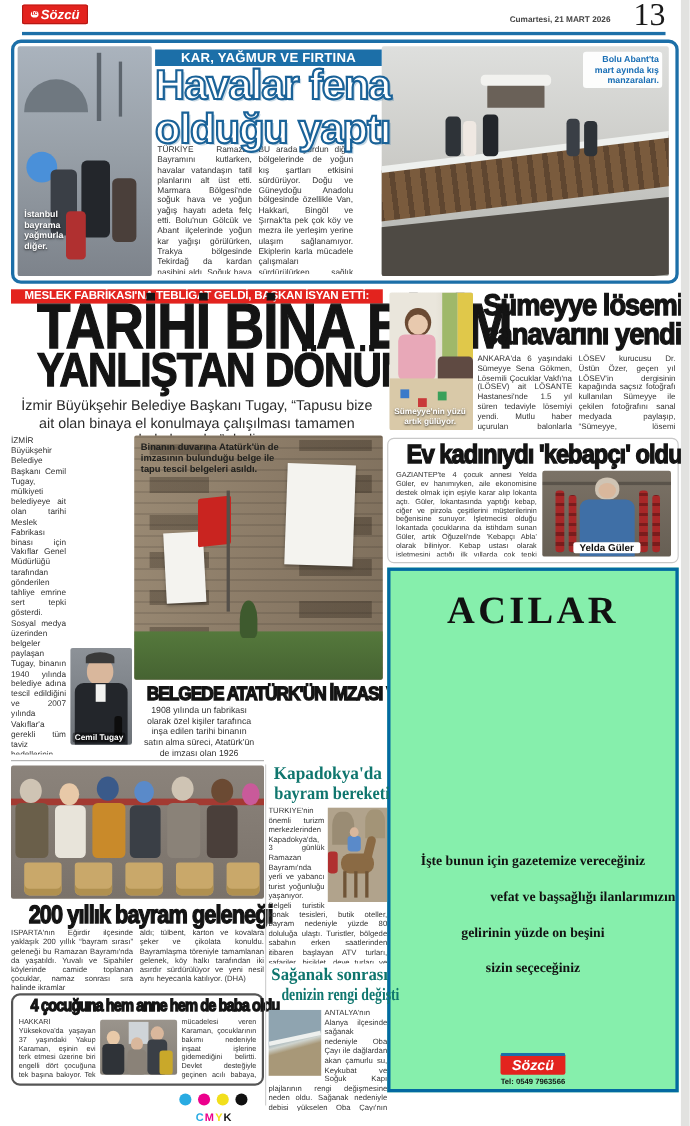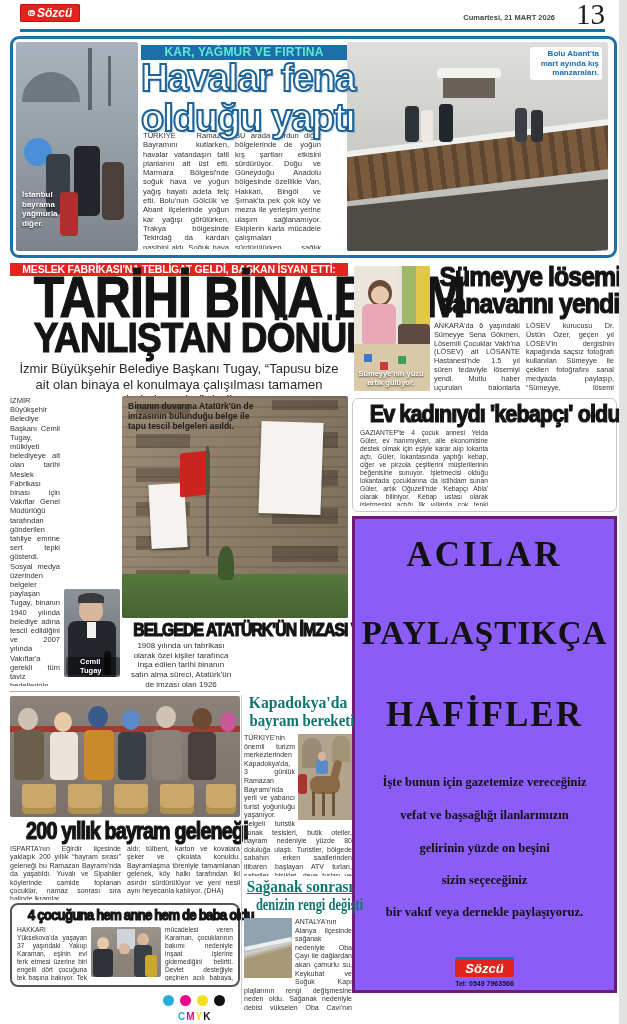--- a/index.html
+++ b/index.html
@@ -15,30 +15,30 @@
   .ph i{position:absolute;display:block;}
   .cap-overlay{position:absolute;color:#fff;font-weight:bold;
                text-shadow:0 1px 2px rgba(0,0,0,.8);}
   
   .logo-box{background:#e3231e;color:#fff;font-weight:bold;font-style:italic;
             display:flex;align-items:center;justify-content:center;border-radius:2px;
             box-shadow:0 0 0 1px #b51813 inset;}
   .rule-blue{background:#1c6fa8;}
   
   .weather-box{border:3px solid #1c6fa8;border-radius:9px;background:#fff;}
-  .kicker-blue{background:#1c6fa8;color:#5eead4;font-weight:bold;text-align:center;}
+  .kicker-blue{background:#1c6fa8;color:#ffffff;font-weight:bold;text-align:center;}
   .weather-hl{font-weight:bold;color:#fff;-webkit-text-stroke:2px #1a6298;
               letter-spacing:-1px;text-shadow:2px 2px 0 rgba(26,98,152,.25);z-index:6;}
   .kicker-red{background:#e3231e;color:#fff;font-weight:bold;text-align:center;}
   .white-cap{background:rgba(255,255,255,.93);color:#1a6fb5;font-weight:bold;
              border-radius:3px;padding:2px 3px;}
   .dot{display:inline-block;width:11px;height:11px;border-radius:50%;margin-right:6px;}
   .cmyk-word span{font-weight:bold;font-size:10px;letter-spacing:1px;}
   .cmyk-c{color:#29abe2;} .cmyk-m{color:#ec008c;} .cmyk-y{color:#f2df1c;} .cmyk-k{color:#111;}
-  .adbox{border:3px solid #701a75;background:#8b5cf6;font-family:"Liberation Serif",serif;
+  .adbox{border:3px solid #0369a1;background:#86efac;font-family:"Liberation Serif",serif;
          text-align:center;color:#111;}
   .mini-logo{display:inline-block;background:#e3231e;color:#fff;font-weight:bold;
              font-style:italic;font-family:"Liberation Sans",sans-serif;
              padding:1px 10px;border-top:3px solid #1c6fa8;border-radius:2px;}
   .v-rule{background:#ccc;width:1px;}
   .tugay-float{float:right;width:56px;height:88px;margin:193px 0 0 4px;position:relative;
                overflow:hidden;border-radius:2px;background:linear-gradient(#8d9298,#6d7278);}
   .kap-float-r{float:right;width:54px;height:86px;margin:0 0 2px 3px;position:relative;
                overflow:hidden;background:#b1a38c;}
   .sag-float-l{float:left;width:48px;height:60px;margin:0 3px 2px 0;position:relative;
@@ -102,21 +102,21 @@
     </div>
   <div class="abs" style="left:12px;top:361px;width:334px;text-align:center;font-size:13px;line-height:15.5px;color:#2a2a2a;">İzmir Büyükşehir Belediye Başkanı Tugay, “Tapusu bize ait olan binaya el konulmaya çalışılması tamamen hukuksuzdur” dedi</div>
 
   <div class="abs" style="left:10px;top:396px;width:110px;height:290px;overflow:hidden;">
     <div class="tugay-float">
       <i style="position:absolute;left:15px;top:8px;width:24px;height:26px;background:#d9b79c;border-radius:50% 50% 45% 45%;"></i>
       <i style="position:absolute;left:14px;top:4px;width:26px;height:10px;background:#3a3a3a;border-radius:50% 50% 0 0;"></i>
       <i style="position:absolute;left:4px;top:32px;width:48px;height:56px;background:#23262b;border-radius:8px 8px 0 0;"></i>
       <i style="position:absolute;left:23px;top:33px;width:9px;height:16px;background:#f2f2f0;"></i>
       <i style="position:absolute;left:40px;top:62px;width:7px;height:24px;background:#0d0d0d;border-radius:3px;"></i>
-      <span class="cap-overlay" style="left:2px;bottom:2px;font-size:7.5px;background:rgba(0,0,0,.4);padding:0 14px;border-radius:2px;">Cemil Tugay</span>
+      <span class="cap-overlay" style="left:2px;bottom:2px;font-size:7.5px;background:rgba(0,0,0,.4);padding:0 2px;border-radius:2px;">Cemil Tugay</span>
     </div>
     <p class="body-txt jt" style="margin:0;font-size:7.5px;line-height:9.2px;">İZMİR Büyükşehir Belediye Başkanı Cemil Tugay, mülkiyeti belediyeye ait olan tarihi Meslek Fabrikası binası için Vakıflar Genel Müdürlüğü tarafından gönderilen tahliye emrine sert tepki gösterdi. Sosyal medya üzerinden belgeler paylaşan Tugay, binanın 1940 yılında belediye adına tescil edildiğini ve 2007 yılında Vakıflar'a gerekli tüm taviz bedellerinin ödendiğini hatırlattı.</p>
 
   </div>
 
   <div class="ph" style="left:122px;top:396px;width:226px;height:222px;background:linear-gradient(100deg,#9a8a74 0%,#8a7a66 55%,#7e6f5c 100%);">
     <i style="left:0;top:0;width:226px;height:222px;background:repeating-linear-gradient(0deg,rgba(0,0,0,.10) 0 2px,transparent 2px 10px);"></i>
     <i style="left:14px;top:8px;width:54px;height:180px;background:repeating-linear-gradient(0deg,rgba(30,22,14,.5) 0 14px,transparent 14px 34px);opacity:.6;"></i>
     <i style="left:150px;top:4px;width:66px;height:200px;background:repeating-linear-gradient(0deg,rgba(30,22,14,.5) 0 16px,transparent 16px 38px);opacity:.6;"></i>
     <i style="left:138px;top:26px;width:62px;height:92px;background:#f4f3ef;transform:rotate(2deg);box-shadow:0 2px 3px rgba(0,0,0,.3);"></i>
@@ -155,31 +155,39 @@
       </div>
     <div class="abs body-txt jt" style="left:82px;top:60px;width:86px;height:70px;font-size:7.3px;line-height:8.8px;">ANKARA'da 6 yaşındaki Sümeyye Sena Gökmen, Lösemili Çocuklar Vakfı'na (LÖSEV) ait LÖSANTE Hastanesi'nde 1.5 yıl süren tedaviyle lösemiyi yendi. Mutlu haber uçurulan balonlarla kutlandı.</div>
     <div class="abs body-txt jt" style="left:174px;top:60px;width:88px;height:70px;font-size:7.3px;line-height:8.8px;">LÖSEV kurucusu Dr. Üstün Özer, geçen yıl LÖSEV'in dergisinin kapağında saçsız fotoğrafı kullanılan Sümeyye ile çekilen fotoğrafını sanal medyada paylaşıp, “Sümeyye, lösemi canavarını yendi” dedi.</div>
   </div>
 
   <div class="abs" style="left:352px;top:398px;width:263px;height:112px;border:1px solid #c8c8c8;border-radius:6px;background:#fff;">
     <div class="abs hl" style="left:4px;top:1px;width:253px;text-align:center;font-size:24px;">
          <span class="squeeze" style="transform:scaleX(.9);">Ev kadınıydı 'kebapçı' oldu</span>
       </div>
     <div class="abs body-txt jt" style="left:7px;top:30px;width:128px;height:77px;font-size:6.7px;line-height:8px;">GAZİANTEP'te 4 çocuk annesi Yelda Güler, ev hanımıyken, aile ekonomisine destek olmak için eşiyle karar alıp lokanta açtı. Güler, lokantasında yaptığı kebap, ciğer ve pirzola çeşitlerini müşterilerinin beğenisine sunuyor. İşletmecisi olduğu lokantada çocuklarına da istihdam sunan Güler, artık Oğuzeli'nde 'Kebapçı Abla' olarak biliniyor. Kebap ustası olarak işletmesini açtığı ilk yıllarda çok tepki aldığını ancak alıştığını söyledi.</div>
+    <div class="ph" style="left:140px;top:29px;width:117px;height:78px;background:linear-gradient(#7b7266,#675f54);">
+      <i style="left:0;top:10px;width:117px;height:3px;background:rgba(0,0,0,.25);"></i>
+      <i style="left:48px;top:6px;width:22px;height:20px;background:#cfc4b4;border-radius:50% 50% 40% 40%;"></i>
+      <i style="left:51px;top:11px;width:16px;height:14px;background:#d9b79c;border-radius:50%;"></i>
+      <i style="left:34px;top:26px;width:50px;height:52px;background:#3f6fa6;border-radius:8px 8px 0 0;"></i>
+      <i style="left:12px;top:18px;width:8px;height:56px;background:repeating-linear-gradient(0deg,#a82828 0 6px,#7a1c1c 6px 9px);border-radius:3px;"></i>
+      <i style="left:24px;top:22px;width:7px;height:52px;background:repeating-linear-gradient(0deg,#a82828 0 6px,#7a1c1c 6px 9px);border-radius:3px;"></i>
+      <i style="left:88px;top:18px;width:8px;height:56px;background:repeating-linear-gradient(0deg,#a82828 0 6px,#7a1c1c 6px 9px);border-radius:3px;"></i>
+      <i style="left:100px;top:22px;width:7px;height:52px;background:repeating-linear-gradient(0deg,#a82828 0 6px,#7a1c1c 6px 9px);border-radius:3px;"></i>
+      <span style="position:absolute;left:50%;bottom:3px;transform:translateX(-50%);background:#fff;border-radius:2px;padding:0 6px;font-size:9px;font-weight:bold;color:#111;white-space:nowrap;">Yelda Güler</span>
+    </div>
   </div>
 
   <div class="abs adbox" style="left:352px;top:516px;width:259px;height:471px;">
     <div class="abs" style="left:0;top:16px;width:100%;font-size:35px;font-weight:bold;letter-spacing:3px;">ACILAR</div>
-    <div class="abs" style="left:0;top:96px;width:100%;font-size:33px;font-weight:bold;letter-spacing:1px;">PAYLAŞTIKÇA</div>
-    <div class="abs" style="left:0;top:176px;width:100%;font-size:35px;font-weight:bold;letter-spacing:2px;">HAFİFLER</div>
     <div class="abs" style="left:0;top:256px;width:100%;font-size:12.5px;font-weight:bold;">İşte bunun için gazetemize  vereceğiniz</div>
-    <div class="abs" style="left:0;top:289px;width:100%;font-size:12.5px;font-weight:bold;">vefat ve başsağlığı ilanlarımızın</div>
+    <div class="abs" style="left:0;top:289px;width:100%;font-size:12.5px;font-weight:bold;text-align:right;">vefat ve başsağlığı ilanlarımızın</div>
     <div class="abs" style="left:0;top:322px;width:100%;font-size:12.5px;font-weight:bold;">gelirinin yüzde on beşini</div>
     <div class="abs" style="left:0;top:354px;width:100%;font-size:12.5px;font-weight:bold;">sizin seçeceğiniz</div>
-    <div class="abs" style="left:0;top:386px;width:100%;font-size:12.5px;font-weight:bold;">bir vakıf veya dernekle paylaşıyoruz.</div>
     <div class="abs" style="left:0;top:438px;width:100%;">
       <span class="mini-logo" style="font-size:13px;">Sözcü</span>
     </div>
     <div class="abs" style="left:0;top:461px;width:100%;font-size:7px;font-weight:bold;font-family:'Liberation Sans',sans-serif;">Tel: 0549 7963566</div>
   </div>
 
   <div class="abs" style="left:10px;top:691px;width:230px;height:1px;background:#aaa;"></div>
   <div class="ph" style="left:10px;top:696px;width:230px;height:121px;background:linear-gradient(#8b837b,#7a726a);">
     <i style="left:0;top:30px;width:230px;height:6px;background:#a33a32;"></i>
     <i style="left:8px;top:12px;width:20px;height:22px;background:#cfc4b4;border-radius:50%;"></i>
@@ -248,21 +256,21 @@
       <i style="position:absolute;left:14px;top:58px;width:3px;height:24px;background:#6f5436;"></i>
       <i style="position:absolute;left:24px;top:58px;width:3px;height:24px;background:#6f5436;"></i>
       <i style="position:absolute;left:34px;top:58px;width:3px;height:24px;background:#6f5436;"></i>
       <i style="position:absolute;left:18px;top:26px;width:12px;height:14px;background:#5a8ac9;border-radius:3px;"></i>
       <i style="position:absolute;left:20px;top:18px;width:8px;height:9px;background:#d9b79c;border-radius:50%;"></i>
       <i style="position:absolute;left:0px;top:40px;width:9px;height:20px;background:#b03030;border-radius:3px;"></i>
     </div>
     <p class="jt" style="margin:0;font-size:7px;line-height:8.6px;color:#333;">TÜRKİYE'nin önemli turizm merkezlerinden Kapadokya'da, 3 günlük Ramazan Bayramı'nda yerli ve yabancı turist yoğunluğu yaşanıyor. Belgeli turistik konak tesisleri, butik oteller, bayram nedeniyle yüzde 80 doluluğa ulaştı. Turistler, bölgede sabahın erken saatlerinden itibaren başlayan ATV turları, safariler, bisiklet, deve turları ve doğa yürüyüşü gibi birçok aktiviteyi deneyimlerken, tarihi mekanları da geziyor.</p>
   </div>
 
-  <div class="abs serifhl" style="left:244px;top:878px;width:108px;text-align:center;font-size:16px;line-height:18px;text-decoration:underline;">
+  <div class="abs serifhl" style="left:244px;top:878px;width:108px;text-align:center;font-size:16px;line-height:18px;">
        <span class="squeeze" style="transform:scaleX(.95);">Sağanak sonrası</span>
     </div>
   <div class="abs serifhl" style="left:244px;top:896px;width:108px;text-align:center;font-size:16px;line-height:18px;">
        <span class="squeeze" style="transform:scaleX(.78);">denizin rengi değişti</span>
     </div>
   <div class="abs" style="left:244px;top:918px;width:108px;height:92px;overflow:hidden;">
     <div class="sag-float-l">
       <i style="position:absolute;left:0;top:24px;width:48px;height:4px;background:#eef0ee;transform:rotate(-12deg);"></i>
     </div>
     <p class="jt" style="margin:0;font-size:7px;line-height:8.6px;color:#333;">ANTALYA'nın Alanya ilçesinde sağanak nedeniyle Oba Çayı ile dağlardan akan çamurlu su, Keykubat ve Soğuk Kapı plajlarının rengi değişmesine neden oldu. Sağanak nedeniyle debisi yükselen Oba Çayı'nın döküldüğü bölgede denizin rengi kahverengine döndü. (DHA)</p>

